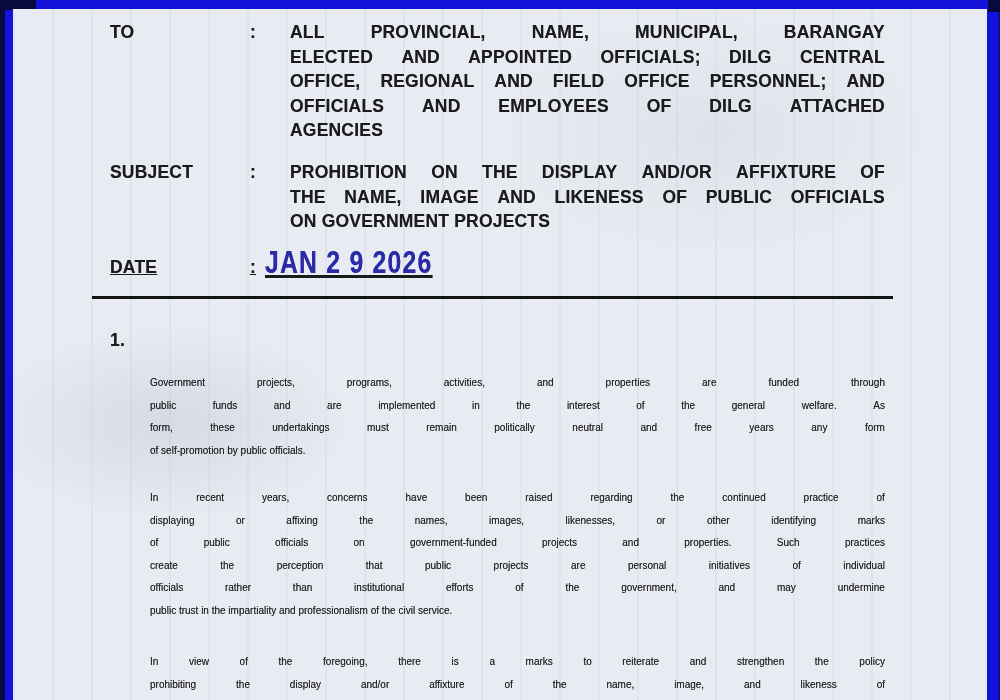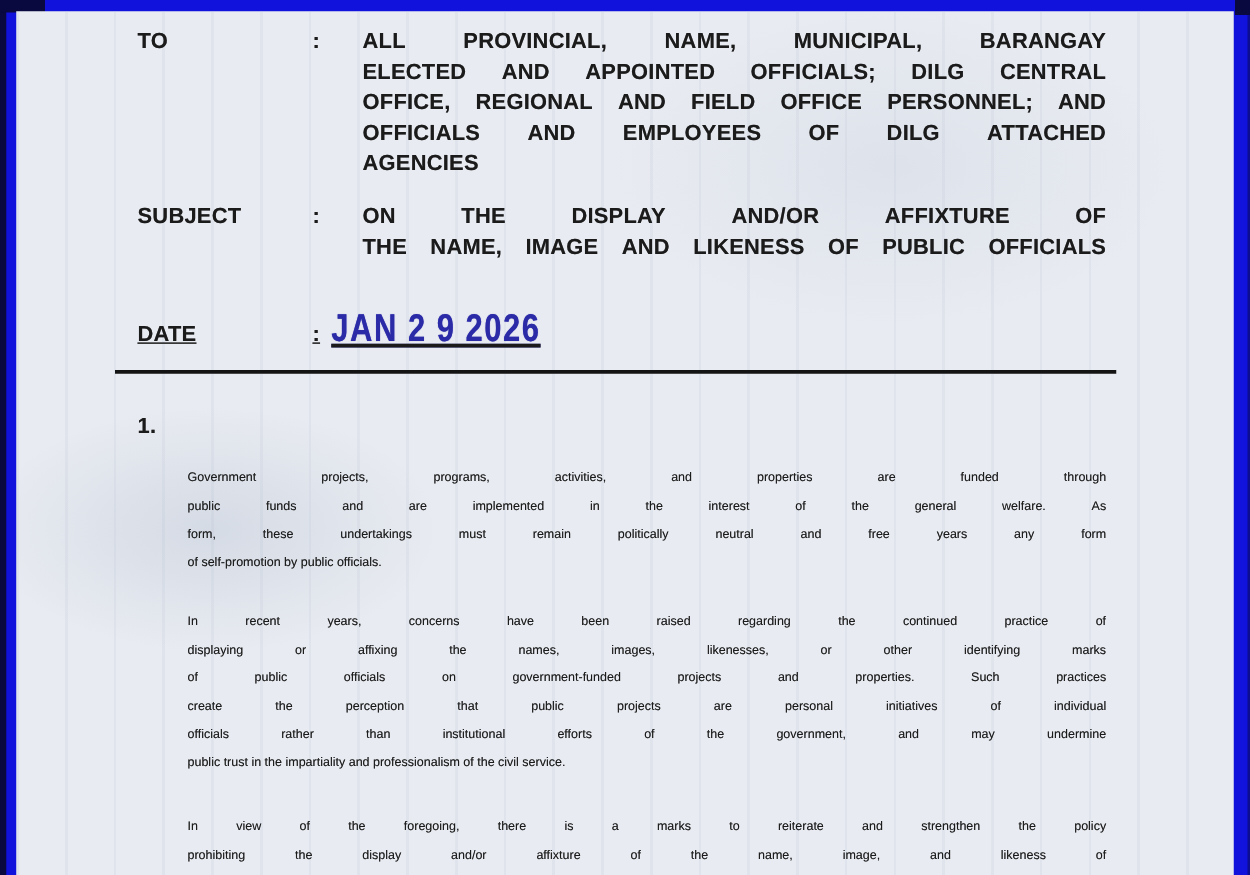--- a/index.html
+++ b/index.html
@@ -122,37 +122,39 @@
           </div>
           <div class="line">AGENCIES</div>
         </div>
     </div>
 
     <div class="field field-subject">
       <div class="flabel">SUBJECT</div>
       <div class="fcolon">:</div>
       <div class="fvalue">
           <div class="line just">
+            <span>PROHIBITION</span>
             <span>ON</span>
             <span>THE</span>
             <span>DISPLAY</span>
             <span>AND/OR</span>
             <span>AFFIXTURE</span>
             <span>OF</span>
           </div>
           <div class="line just">
             <span>THE</span>
             <span>NAME,</span>
             <span>IMAGE</span>
             <span>AND</span>
             <span>LIKENESS</span>
             <span>OF</span>
             <span>PUBLIC</span>
             <span>OFFICIALS</span>
           </div>
+          <div class="line">ON GOVERNMENT PROJECTS</div>
         </div>
     </div>
 
     <div class="field field-date">
       <div class="flabel">DATE</div>
       <div class="fcolon">:</div>
       <div class="fvalue">
         <div class="stamp">JAN 2 9 2026</div>
       </div>
     </div>

